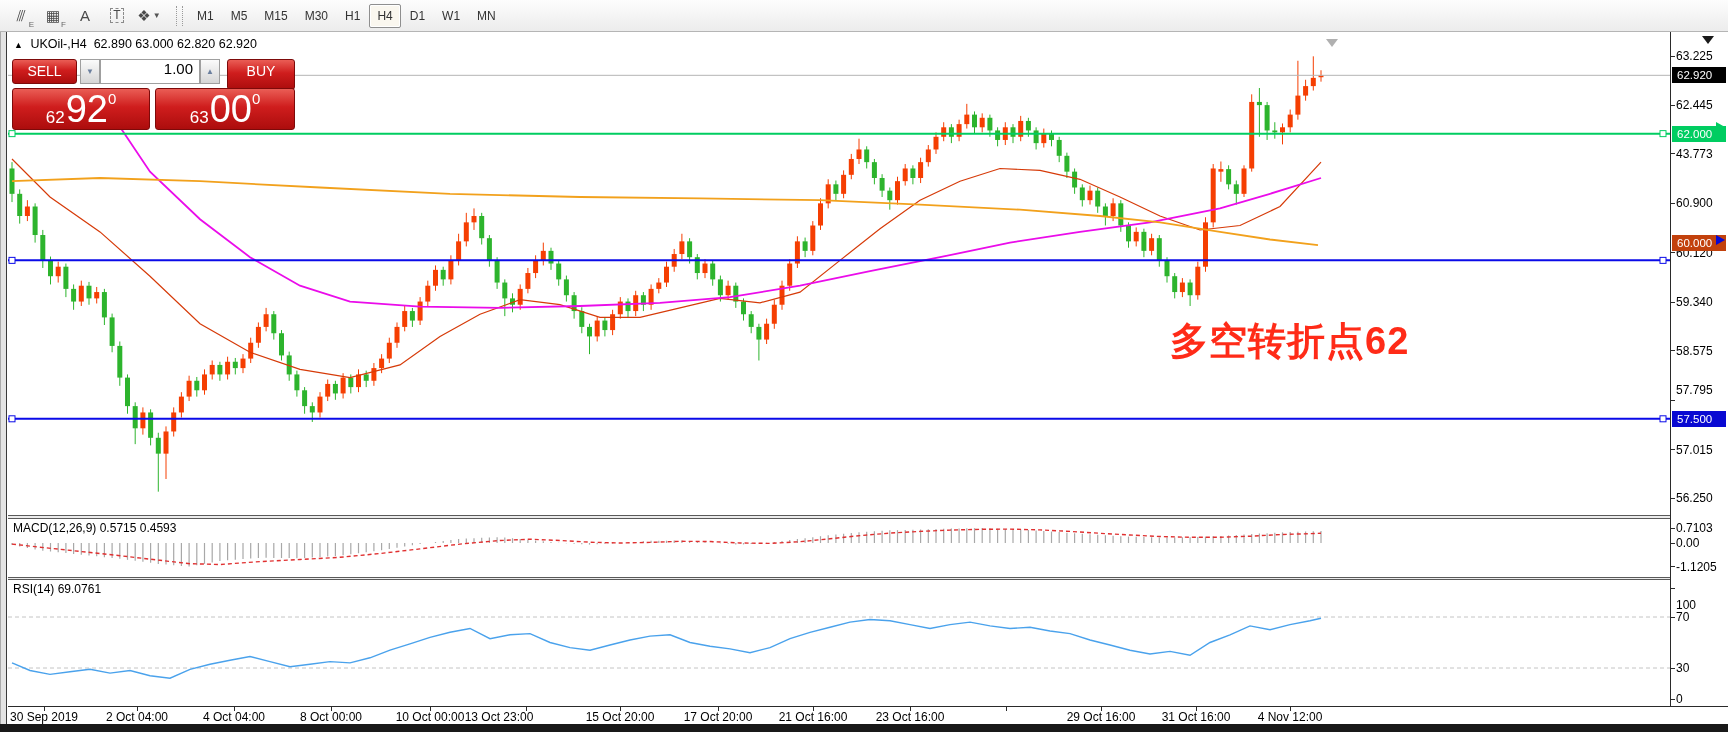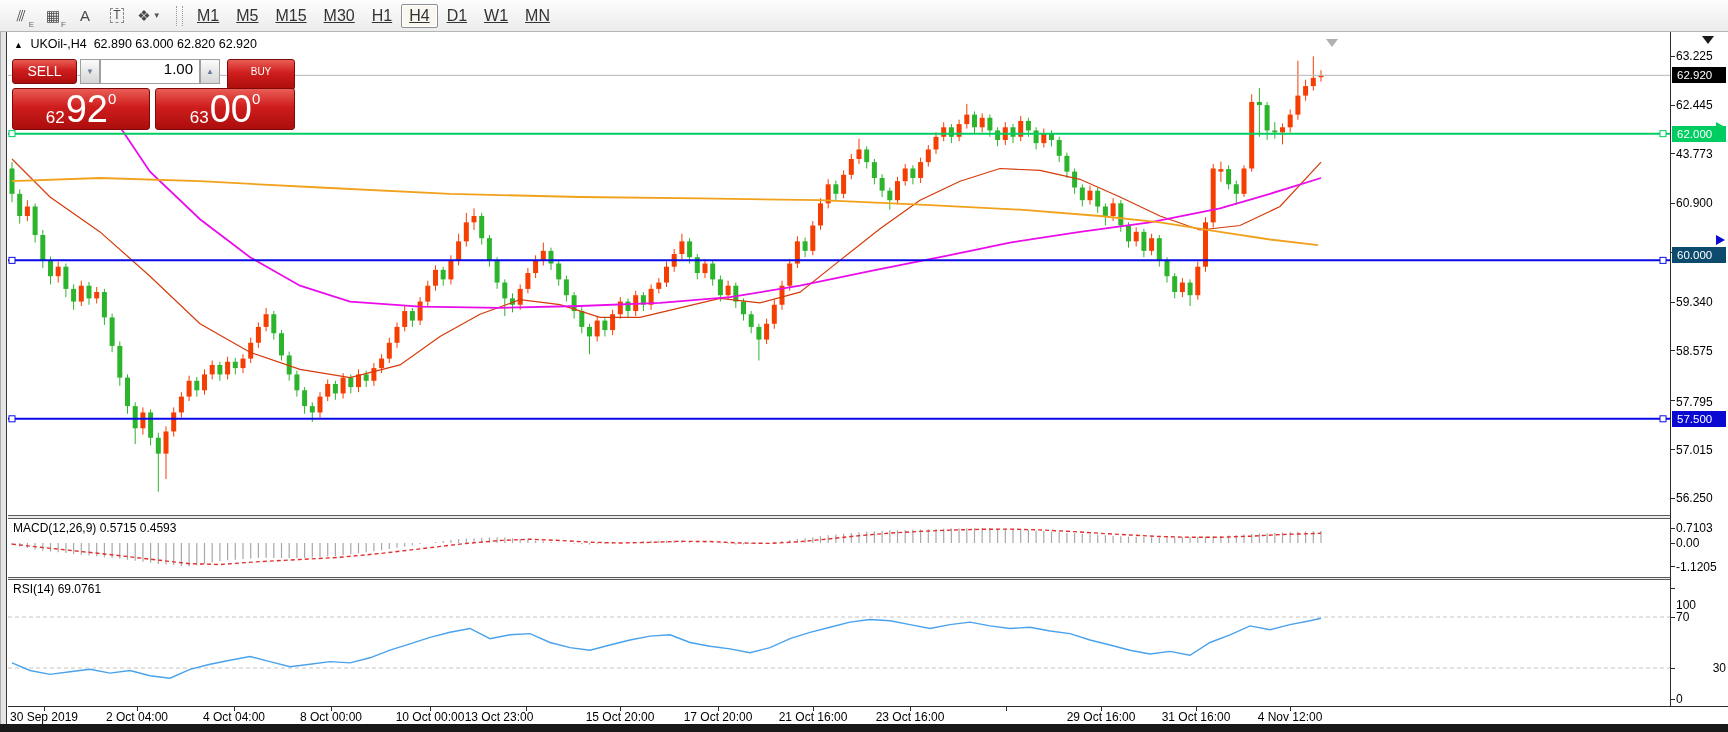--- a/index.html
+++ b/index.html
@@ -12,22 +12,22 @@
     background:linear-gradient(180deg,#fdfdfd,#ececec);
     border-bottom:1px solid #b5b5b5; display:flex; align-items:center; padding-left:6px; }
   .tb-icon { position:relative; width:30px; height:26px; margin-right:2px; border:1px solid transparent;
     border-radius:2px; display:flex; align-items:center; justify-content:center;
     color:#4a4a4a; font-size:15px; cursor:default; }
   .tb-icon .sub { position:absolute; right:1px; bottom:-1px; font-size:8px; color:#666; }
   .tb-icon .boxed { border:1px dashed #8a8a8a; padding:0 2px; font-size:12px; line-height:13px; }
   .tb-icon .caret { font-size:8px; color:#555; margin-left:2px; }
   .grip { width:7px; height:20px; margin:0 6px 0 10px; border-left:1px dotted #9a9a9a;
     border-right:1px dotted #9a9a9a; }
-  .tf-btn { min-width:30px; height:24px; padding:0 7px; margin-right:1px; font-size:16px; color:#333;
-    display:flex; align-items:center; justify-content:center; border:1px solid transparent; border-radius:2px;text-decoration:underline; }
+  .tf-btn { min-width:30px; height:24px; padding:0 7px; margin-right:1px; font-size:12px; color:#333;
+    display:flex; align-items:center; justify-content:center; border:1px solid transparent; border-radius:2px; }
   .tf-btn.active { background:#faf7ef; border:1px solid #8f8f8f; box-shadow:inset 0 0 0 1px #fff; }
 
   
   .chart-bg { position:absolute; left:0; top:32px; width:1728px; height:694px; background:#fff; }
   .left-strip { position:absolute; left:0; top:32px; width:7px; height:692px; background:#e4e4e4;
     border-left:1px solid #aaa; border-right:1px solid #3a3a3a; }
   .axis-vline { position:absolute; left:1670px; top:32px; width:1px; height:674px; background:#2a2a2a; }
   .sep { position:absolute; left:8px; width:1662px; background:#ececec;
     border-top:1px solid #5a5a5a; border-bottom:1px solid #5a5a5a; }
   #sep1 { top:515px; height:4px; }
@@ -55,21 +55,21 @@
 
   .annotation { position:absolute; left:1170px; top:316px; font-size:38px; font-weight:600;
     letter-spacing:1px; white-space:nowrap; }
 
   
   .trade-panel { position:absolute; left:12px; top:59px; width:283px; height:70px; }
   .red-btn { background:linear-gradient(180deg,#ea5d55 0%,#cf1d1d 45%,#ac0d0d 100%);
     border:1px solid #7d0a0a; border-radius:3px; color:#fff; text-align:center; }
   .tp-row1 { position:absolute; top:0; left:0; width:283px; height:25px; }
   .tp-sell { position:absolute; left:0; top:0; width:65px; height:25px; font-size:14px; line-height:23px; }
-  .tp-buy  { position:absolute; left:215px; top:0; width:68px; height:31px; font-size:10px; line-height:23px; }
+  .tp-buy  { position:absolute; left:215px; top:0; width:68px; height:31px; font-size:14px; line-height:23px; }
   .tp-spin-dn,.tp-spin-up { position:absolute; top:0; width:20px; height:25px;
     background:linear-gradient(180deg,#fbfbfb,#d6d6d6); border:1px solid #9f9f9f;
     font-size:8px; color:#6b7f9e; text-align:center; line-height:23px; }
   .tp-spin-dn { left:68px; } .tp-spin-up { left:188px; }
   .tp-vol { position:absolute; left:88px; top:0; width:100px; height:25px; background:#fff;
     border:1px solid #9f9f9f; font-size:15px; color:#000; text-align:right; padding:0 6px;
     font-family:"Liberation Sans",sans-serif; }
   .tp-price { position:absolute; top:29px; height:42px; display:flex; align-items:flex-end;
     justify-content:center; padding-bottom:3px; }
   .tp-price .sm { font-size:17px; line-height:17px; margin-right:1px; }
@@ -691,61 +691,62 @@
       <span class="bg">92</span>
       <span class="sup">0</span>
     </div>
     <div id="buy-price" class="tp-price red-btn">
       <span class="sm">63</span>
       <span class="bg">00</span>
       <span class="sup">0</span>
     </div>
   </div>
 
+  <div class="annotation" style="color: rgb(255, 43, 24);">多空转折点62</div>
 
   <div class="ind-label" style="top:521px;">MACD(12,26,9) 0.5715 0.4593</div>
   <div class="ind-label" style="top:582px;">RSI(14) 69.0761</div>
 
   <div id="price-axis">
       <div class="pdash" style="top: 56px;"></div>
       <div class="ptick" style="top: 49px;">63.225</div>
       <div class="pdash" style="top: 105px;"></div>
       <div class="ptick" style="top: 98.4286px;">62.445</div>
       <div class="pdash" style="top: 153px;"></div>
       <div class="ptick" style="top: 146.907px;">43.773</div>
       <div class="pdash" style="top: 203px;"></div>
       <div class="ptick" style="top: 196.335px;">60.900</div>
       <div class="pdash" style="top: 252px;"></div>
       <div class="ptick" style="top: 245.764px;">60.120</div>
       <div class="pdash" style="top: 302px;"></div>
       <div class="ptick" style="top: 295.192px;">59.340</div>
       <div class="pdash" style="top: 350px;"></div>
       <div class="ptick" style="top: 343.67px;">58.575</div>
       <div class="pdash" style="top: 400px;"></div>
-      <div class="ptick" style="top: 395px;">57.795</div>
+      <div class="ptick" style="top: 383px;">57.795</div>
       <div class="pdash" style="top: 449px;"></div>
       <div class="ptick" style="top: 442.528px;">57.015</div>
       <div class="pdash" style="top: 498px;"></div>
       <div class="ptick" style="top: 491.006px;">56.250</div>
       <div class="badge" style="top: 67.3278px; background: rgb(0, 0, 0);">62.920</div>
       <div class="badge" style="top: 125.628px; background: rgb(0, 205, 97);">62.000</div>
-      <div class="badge" style="top: 247px; background: #0c4a6e;">60.000</div>
+      <div class="badge" style="top: 235px; background: #c2410c;">60.000</div>
       <div class="badge" style="top: 410.793px; background: rgb(9, 9, 210);">57.500</div>
       <div class="pdash" style="top: 528px;"></div>
       <div class="ptick" style="top: 521.013px;">0.7103</div>
       <div class="pdash" style="top: 543px;"></div>
       <div class="ptick" style="top: 536px;">0.00</div>
       <div class="pdash" style="top: 566px;"></div>
       <div class="ptick" style="top: 559.643px;">-1.1205</div>
       <div class="pdash" style="top: 588px;"></div>
       <div class="ptick" style="top: 598px;">100</div>
       <div class="pdash" style="top: 617px;"></div>
       <div class="ptick" style="top: 610px;">70</div>
       <div class="pdash" style="top: 668px;"></div>
-      <div class="ptick" style="top: 661px; text-align: right;">30</div>
+      <div class="ptick" style="top: 661px;">30</div>
       <div class="pdash" style="top: 699px;"></div>
       <div class="ptick" style="top: 692px;">0</div>
     </div>
   <div id="time-axis" class="time-axis">
       <div class="time-tick" style="left: 36px;"></div>
       <div class="time-label" style="left: 36px; text-align: right;">30 Sep 2019</div>
       <div class="time-tick" style="left: 129px;"></div>
       <div class="time-label" style="left: 129px;">2 Oct 04:00</div>
       <div class="time-tick" style="left: 226px;"></div>
       <div class="time-label" style="left: 226px;">4 Oct 04:00</div>

